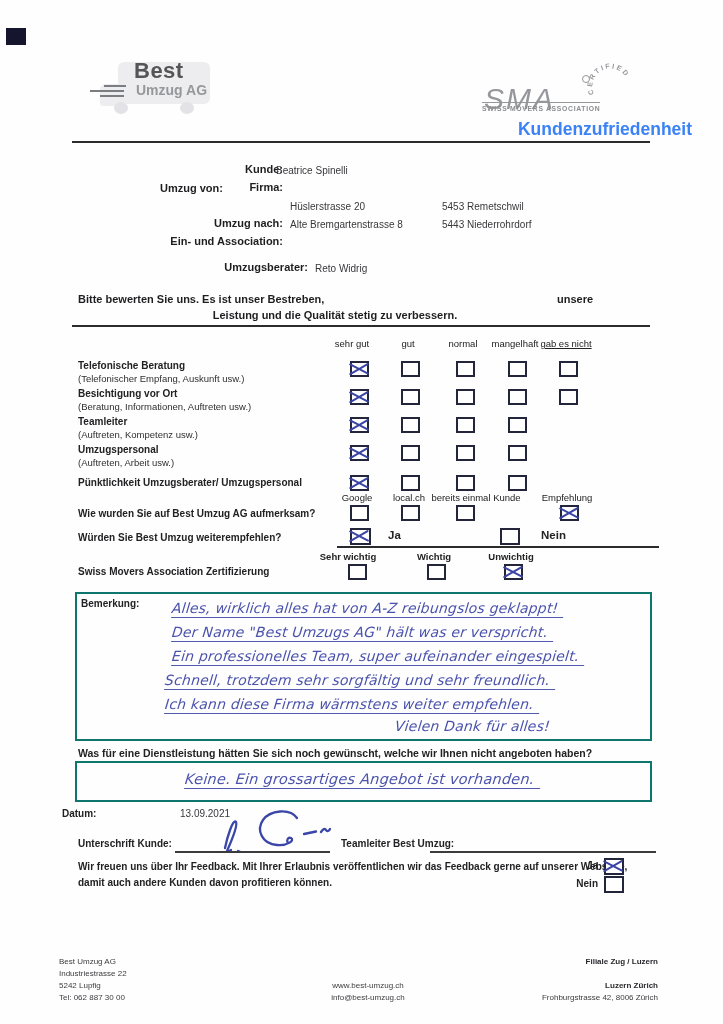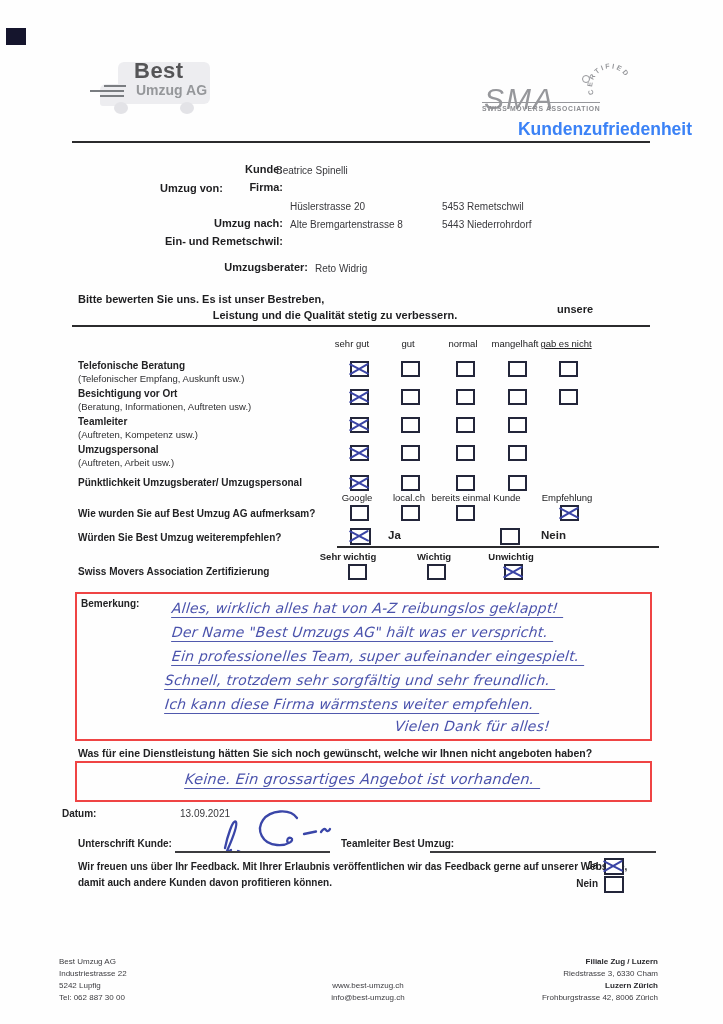--- a/index.html
+++ b/index.html
@@ -20,21 +20,21 @@
   .cb.checked::before{transform:rotate(27deg);}
   .cb.checked::after{transform:rotate(-30deg);}
   .rc .cb:nth-child(1){left:350px}.rc .cb:nth-child(2){left:401px}.rc .cb:nth-child(3){left:456px}
   .rc .cb:nth-child(4){left:508px}.rc .cb:nth-child(5){left:559px}
   .ac .cb:nth-child(1){left:350px}.ac .cb:nth-child(2){left:401px}.ac .cb:nth-child(3){left:456px}
   .ac .cb:nth-child(4){left:560px}
   .zc .cb:nth-child(1){left:348px}.zc .cb:nth-child(2){left:427px}.zc .cb:nth-child(3){left:504px}
   .hw{font-family:"DejaVu Sans",sans-serif;font-style:italic;color:#4a52ac;white-space:nowrap;
       transform:skewX(-6deg);letter-spacing:.2px;}
   .hw-u{border-bottom:1.5px solid #5059ad;padding:0 6px 1px 0;}
-  .formbox{position:absolute;border:2px solid #ef4444;background:transparent;}
+  .formbox{position:absolute;border:2px solid #0f766e;background:transparent;}
   .foot{font-size:8px;color:#3c3c40;white-space:nowrap;line-height:12px;}
   .footb{font-weight:bold;color:#2a2a2e;}
   
   .truck-part{position:absolute;background:#ededf0;}
   .speed{position:absolute;background:#7a7d81;height:2px;}
   .sig-line{position:absolute;background:#3b3b3e;height:1.5px;}
 </style>
 </head>
 <body>
 
@@ -72,26 +72,26 @@
   <div class="abs lbl" style="left:100px;top:163px;width:183px;text-align:right;">Kunde:</div>
   <div class="abs val" style="left:276px;top:165px;">Beatrice Spinelli</div>
   <div class="abs lbl" style="left:100px;top:181px;width:183px;text-align:right;">Firma:</div>
   <div class="abs val" style="left:290px;top:183px;"></div>
   <div class="abs lbl" style="left:100px;top:182px;width:183px;text-align:center;">Umzug von:</div>
   <div class="abs val" style="left:290px;top:201px;">Hüslerstrasse 20</div>
   <div class="abs val" style="left:442px;top:201px;">5453 Remetschwil</div>
   <div class="abs lbl" style="left:100px;top:217px;width:183px;text-align:right;">Umzug nach:</div>
   <div class="abs val" style="left:290px;top:219px;">Alte Bremgartenstrasse 8</div>
   <div class="abs val" style="left:442px;top:219px;">5443 Niederrohrdorf</div>
-  <div class="abs lbl" style="left:100px;top:235px;width:183px;text-align:right;">Ein- und Remetschwil:</div>
+  <div class="abs lbl" style="left:100px;top:235px;width:183px;text-align:right;">Ein- und Association:</div>
   <div class="abs lbl" style="left:100px;top:261px;width:208px;text-align:right;">Umzugsberater:</div>
   <div class="abs val" style="left:315px;top:263px;">Reto Widrig</div>
 
   <div class="abs lbl" style="left:78px;top:293px;">Bitte bewerten Sie uns. Es ist unser Bestreben,</div>
-  <div class="abs lbl" style="left:557px;top:293px;margin-top:10px;">unsere</div>
+  <div class="abs lbl" style="left:557px;top:293px;">unsere</div>
   <div class="abs lbl" style="left:75px;top:309px;width:520px;text-align:center;">Leistung und die Qualität stetig zu verbessern.</div>
   <div class="hline" style="left:72px;top:325px;width:578px;"></div>
 
   <div class="abs" style="left:0;top:338px;width:642px;height:14px;">
     <span class="colhead" style="left:352px;">sehr gut</span>
     <span class="colhead" style="left:408px;">gut</span>
     <span class="colhead" style="left:463px;">normal</span>
     <span class="colhead" style="left:515px;">mangelhaft</span>
     <span class="colhead" style="left:566px;text-decoration:underline;">gab es nicht</span>
   </div>
@@ -221,17 +221,16 @@
 
   <div class="abs foot" style="left:59px;top:956px;">Best Umzug AG</div>
   <div class="abs foot" style="left:59px;top:968px;">Industriestrasse 22</div>
   <div class="abs foot" style="left:59px;top:980px;">5242 Lupfig</div>
   <div class="abs foot" style="left:59px;top:992px;">Tel: 062 887 30 00</div>
 
   <div class="abs foot" style="left:268px;top:980px;width:200px;text-align:center;">www.best-umzug.ch</div>
   <div class="abs foot" style="left:268px;top:992px;width:200px;text-align:center;">info@best-umzug.ch</div>
 
   <div class="abs foot footb" style="left:400px;top:956px;width:258px;text-align:right;">Filiale Zug / Luzern</div>
-  <div class="abs foot" style="left:400px;top:968px;width:258px;text-align:right;">Riedstrasse 3, 6330 Cham</div>
   <div class="abs foot footb" style="left:400px;top:980px;width:258px;text-align:right;">Luzern Zürich</div>
   <div class="abs foot" style="left:400px;top:992px;width:258px;text-align:right;">Frohburgstrasse 42, 8006 Zürich</div>
 
 </div>
 
 </body></html>

